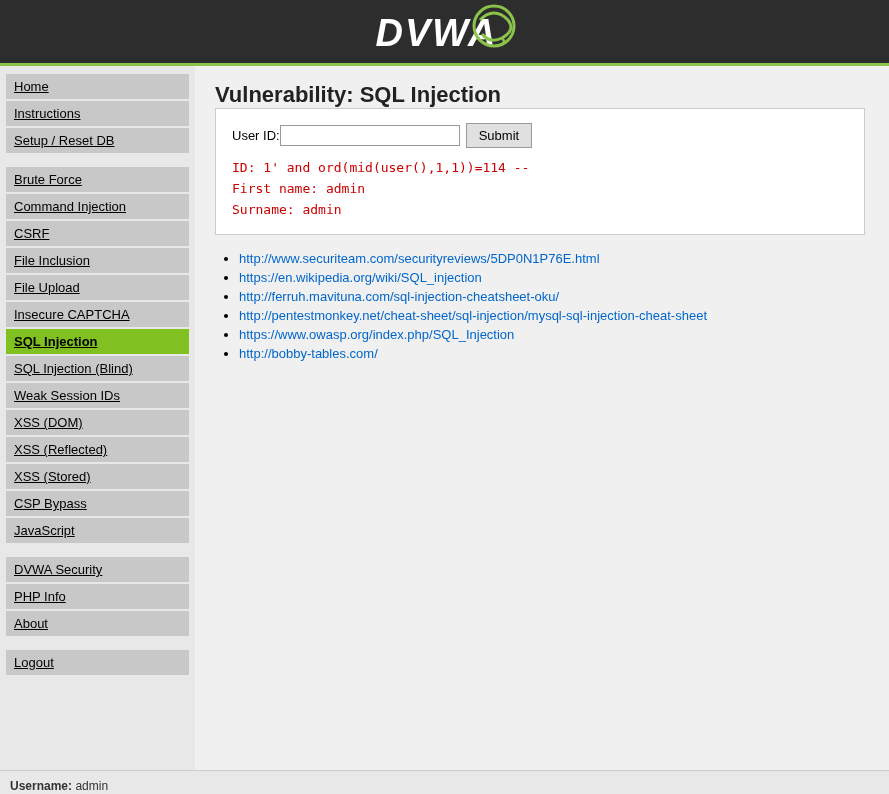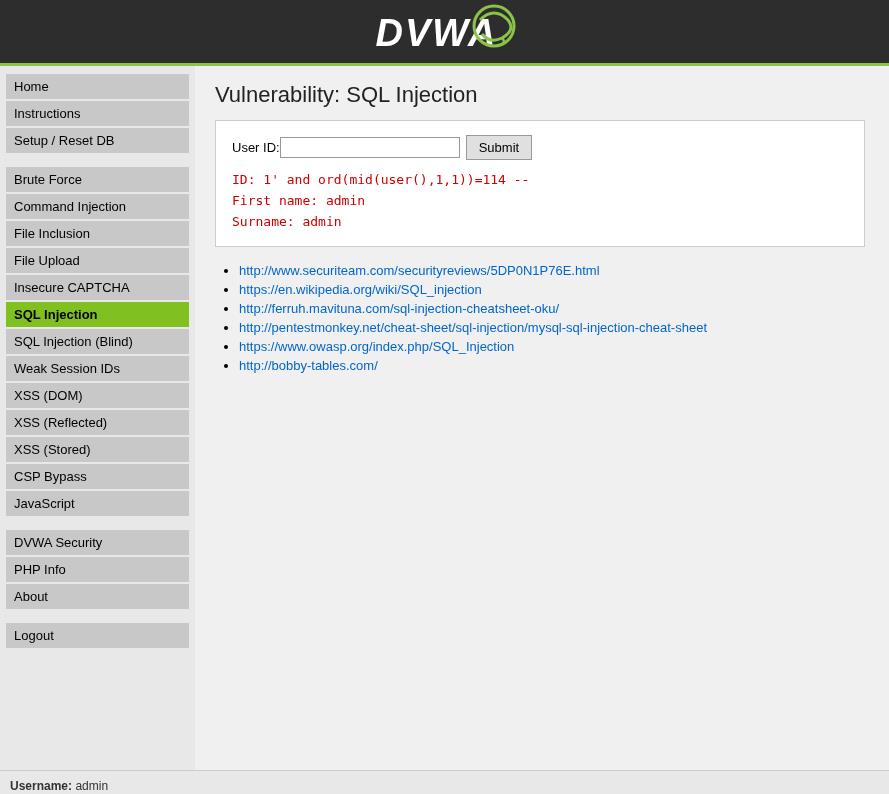--- a/index.html
+++ b/index.html
@@ -18,20 +18,21 @@
       display: flex;
       min-height: calc(100vh - 90px);
     }
 
     
     #sidebar {
       width: 195px;
       background: #e8e8e8;
       padding: 8px 6px;
       flex-shrink: 0;
+      text-decoration: underline;
     }
     .sidebar-section {
       margin-bottom: 6px;
     }
     .sidebar-item {
       display: block;
       width: 100%;
       padding: 5px 8px;
       margin-bottom: 2px;
       background: #c8c8c8;
@@ -50,22 +51,21 @@
     .sidebar-divider { height: 8px; }
 
     
     #main {
       flex: 1;
       padding: 16px 20px;
       background: #f0f0f0;
     }
     #main h1 {
       font-size: 22px;
-      font-weight: normal;
-      margin-bottom: 12px;
+      font-weight: bold;
       color: #222;
     }
 
     
     .form-box {
       background: white;
       border: 1px solid #ccc;
       padding: 14px 16px;
       margin-bottom: 16px;
       max-width: 650px;
@@ -182,20 +182,21 @@
   <div id="sidebar">
     <div class="sidebar-section">
       <a class="sidebar-item">Home</a>
       <a class="sidebar-item">Instructions</a>
       <a class="sidebar-item">Setup / Reset DB</a>
     </div>
     <div class="sidebar-divider"></div>
     <div class="sidebar-section">
       <a class="sidebar-item">Brute Force</a>
       <a class="sidebar-item">Command Injection</a>
+      <a class="sidebar-item">CSRF</a>
       <a class="sidebar-item">File Inclusion</a>
       <a class="sidebar-item">File Upload</a>
       <a class="sidebar-item">Insecure CAPTCHA</a>
       <a class="sidebar-item active">SQL Injection</a>
       <a class="sidebar-item">SQL Injection (Blind)</a>
       <a class="sidebar-item">Weak Session IDs</a>
       <a class="sidebar-item">XSS (DOM)</a>
       <a class="sidebar-item">XSS (Reflected)</a>
       <a class="sidebar-item">XSS (Stored)</a>
       <a class="sidebar-item">CSP Bypass</a>

